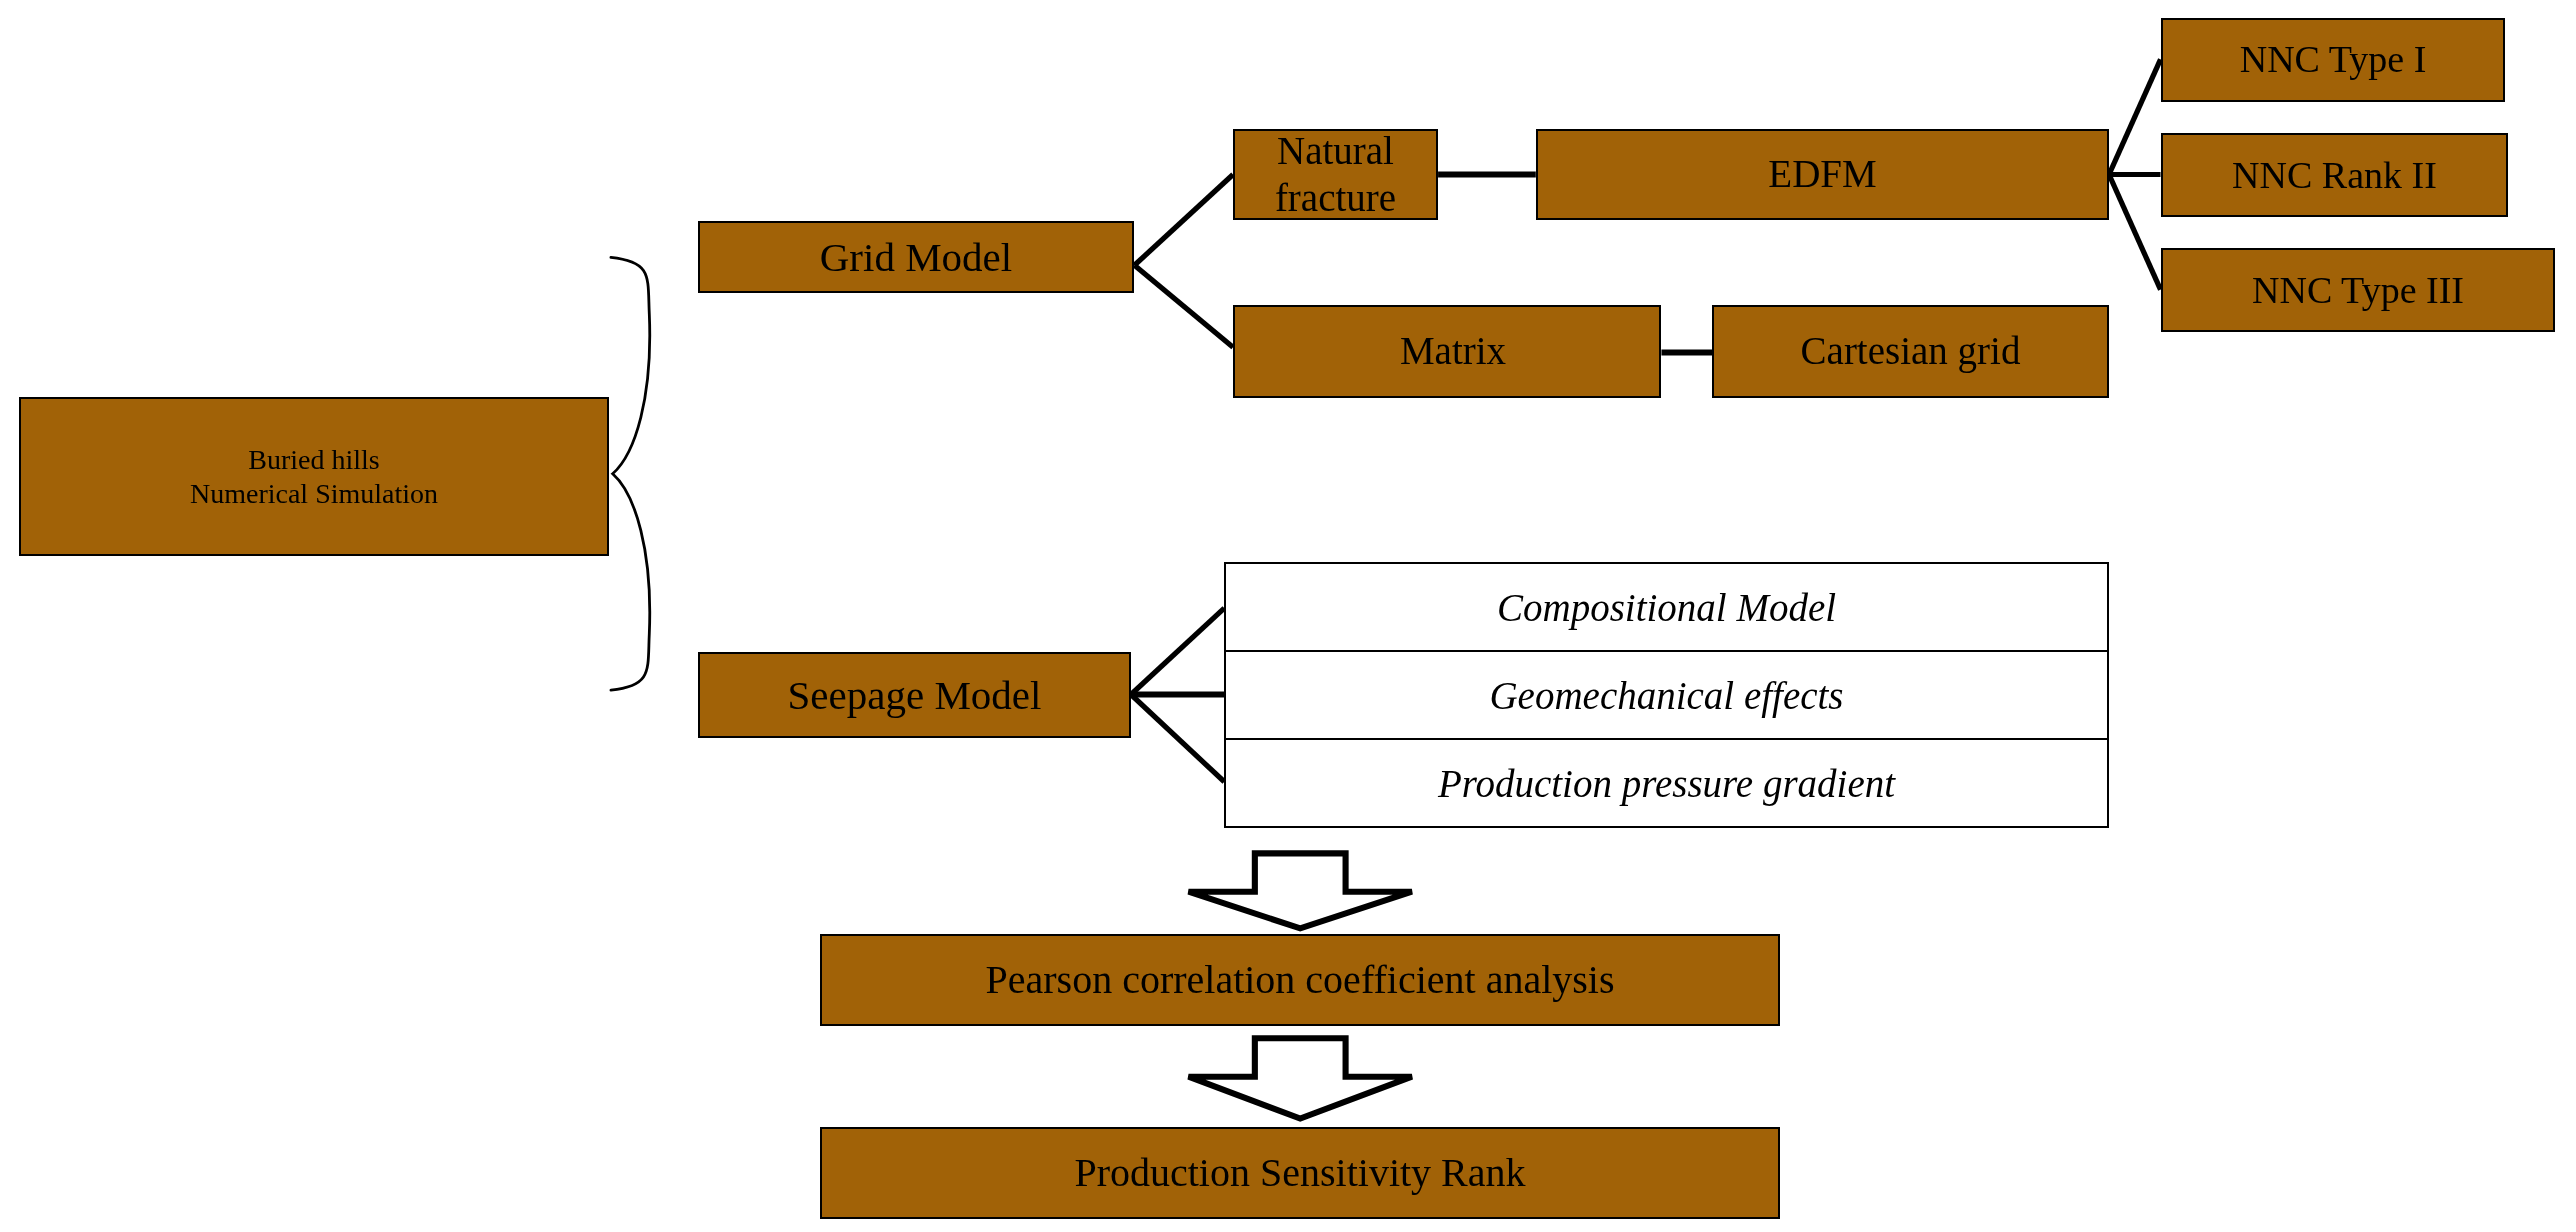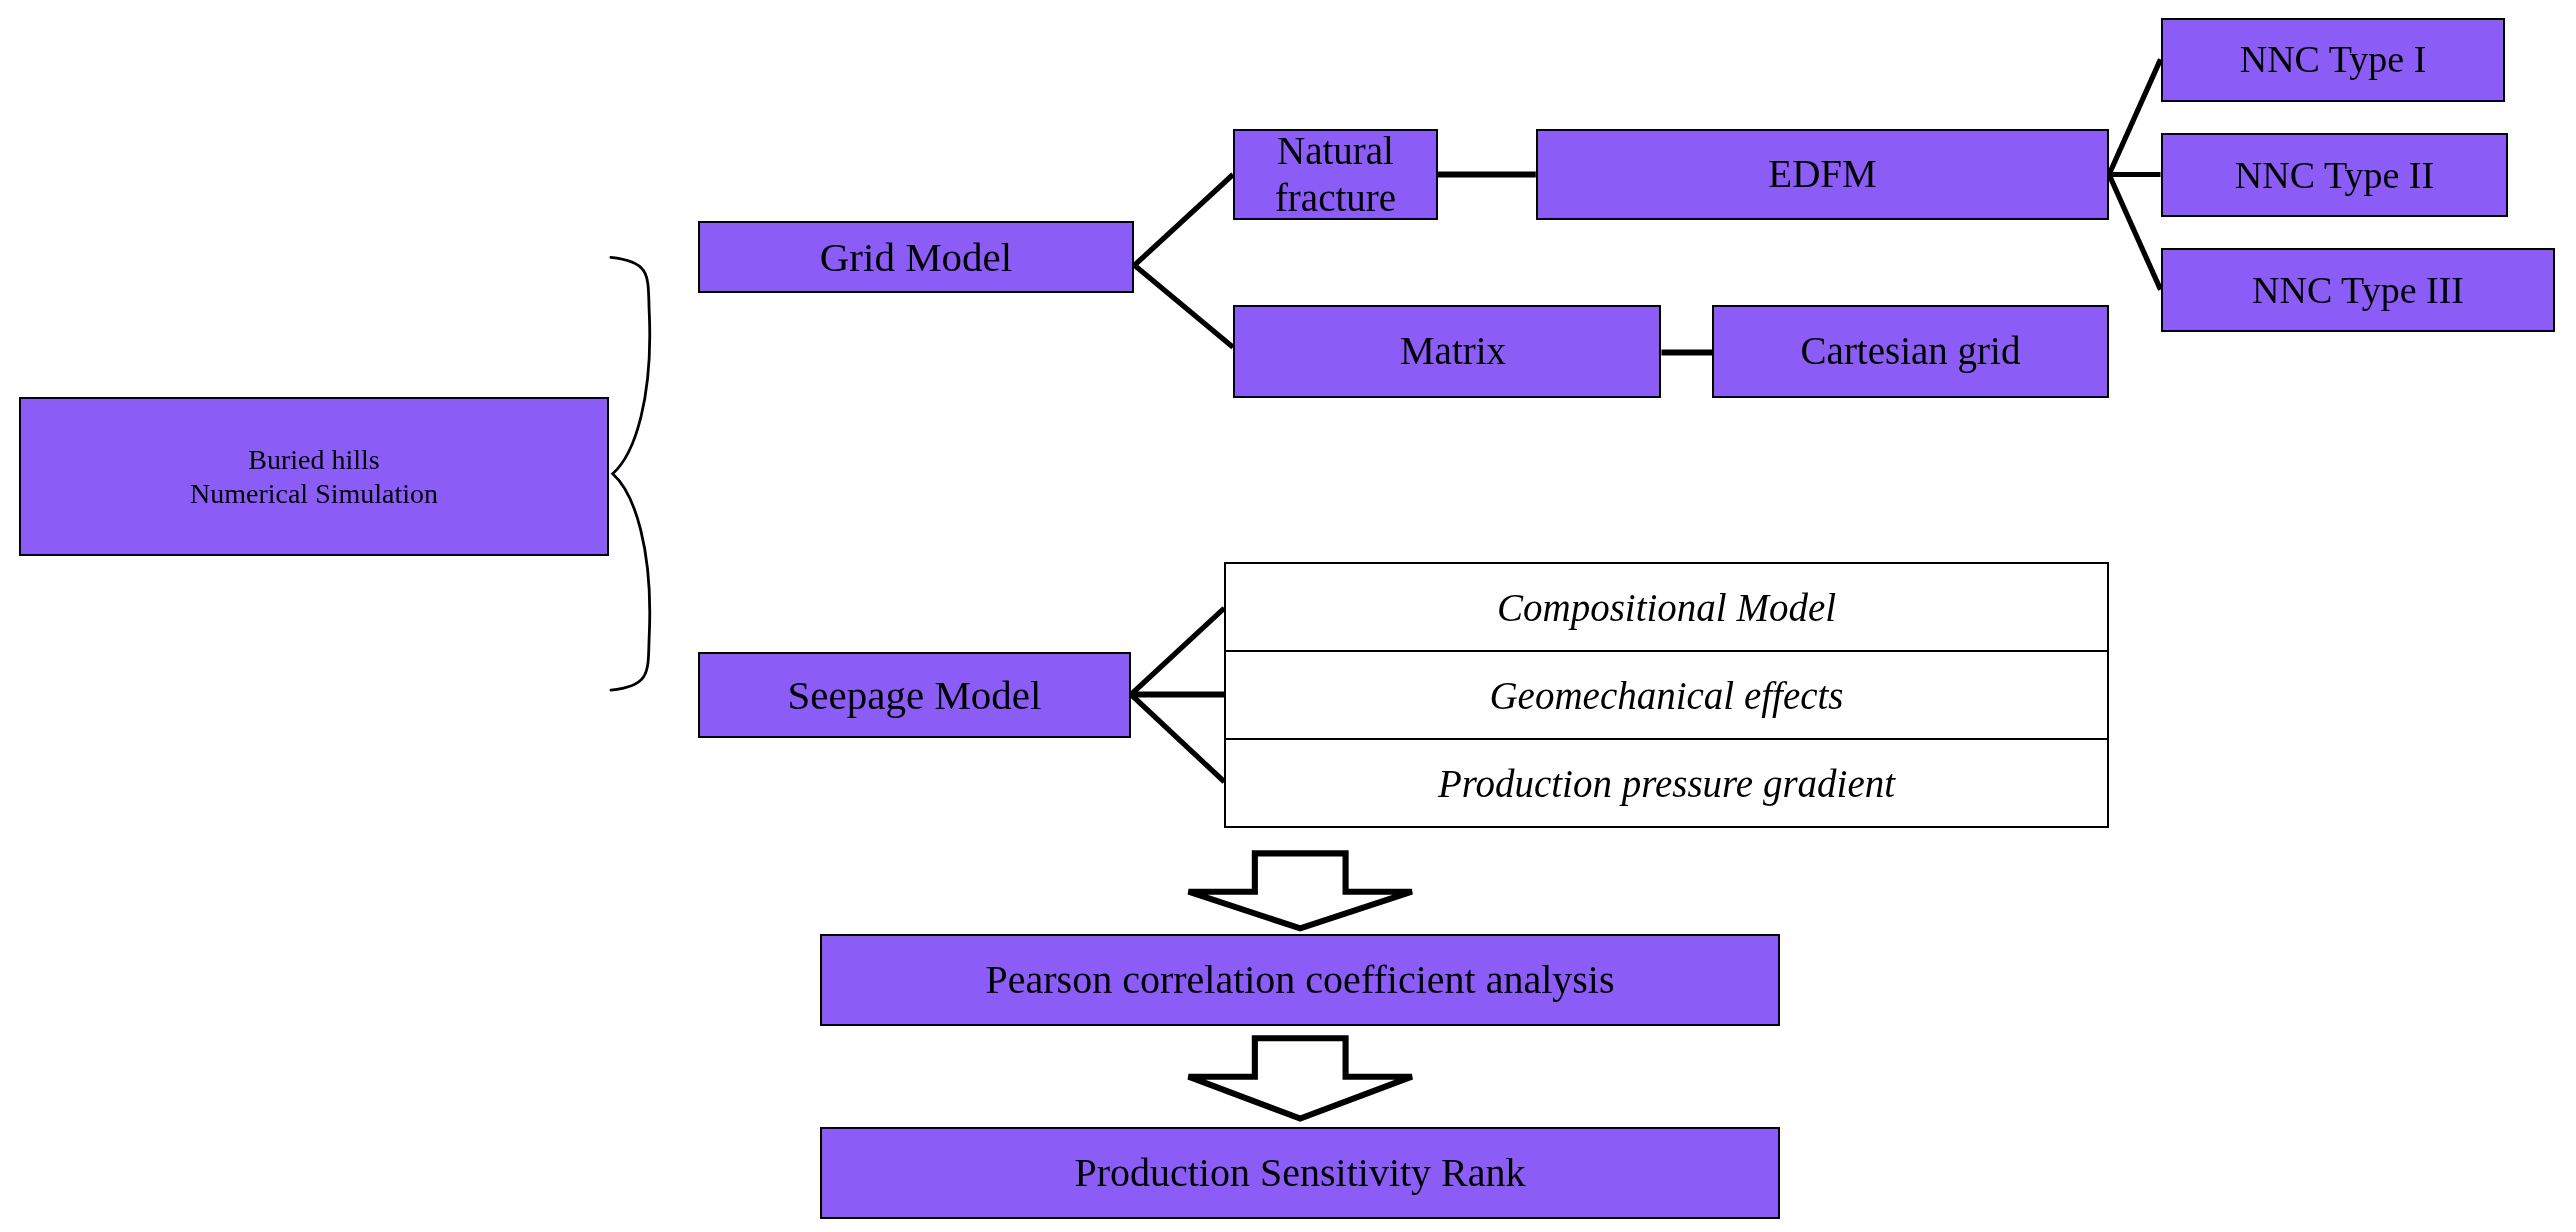--- a/index.html
+++ b/index.html
@@ -12,21 +12,21 @@
     width: 2576px;
     height: 1232px;
     background: #ffffff;
     font-family: "Liberation Serif", "DejaVu Serif", serif;
     overflow: hidden;
   }
   .node {
     position: absolute;
     box-sizing: border-box;
     border: 2.6px solid #000000;
-    background: #8b5cf6;
+    background: #a16207;
     display: flex;
     align-items: center;
     justify-content: center;
     text-align: center;
     color: #000000;
     line-height: 1.18;
     white-space: pre-line;
     z-index: 3;
   }
   .stack {
@@ -121,21 +121,21 @@
 
   <div class="node" style="left:1712px; top:305px; width:397px; height:93px; font-size:39px;">
     <span>Cartesian grid</span>
   </div>
 
   <div class="node" style="left:2161px; top:17.5px; width:344px; height:84px; font-size:38px;">
     <span>NNC Type I</span>
   </div>
 
   <div class="node" style="left:2161px; top:133px; width:347px; height:84px; font-size:38px;">
-    <span>NNC Type II</span>
+    <span>NNC Rank II</span>
   </div>
 
   <div class="node" style="left:2161px; top:248px; width:394px; height:84px; font-size:38px;">
     <span>NNC Type III</span>
   </div>
 
   <div class="stack" style="left:1224px; top:562px; width:885px; height:266px;">
     <div class="stack-row" style="font-size:39px;">
       <span>Compositional Model</span>
     </div>

